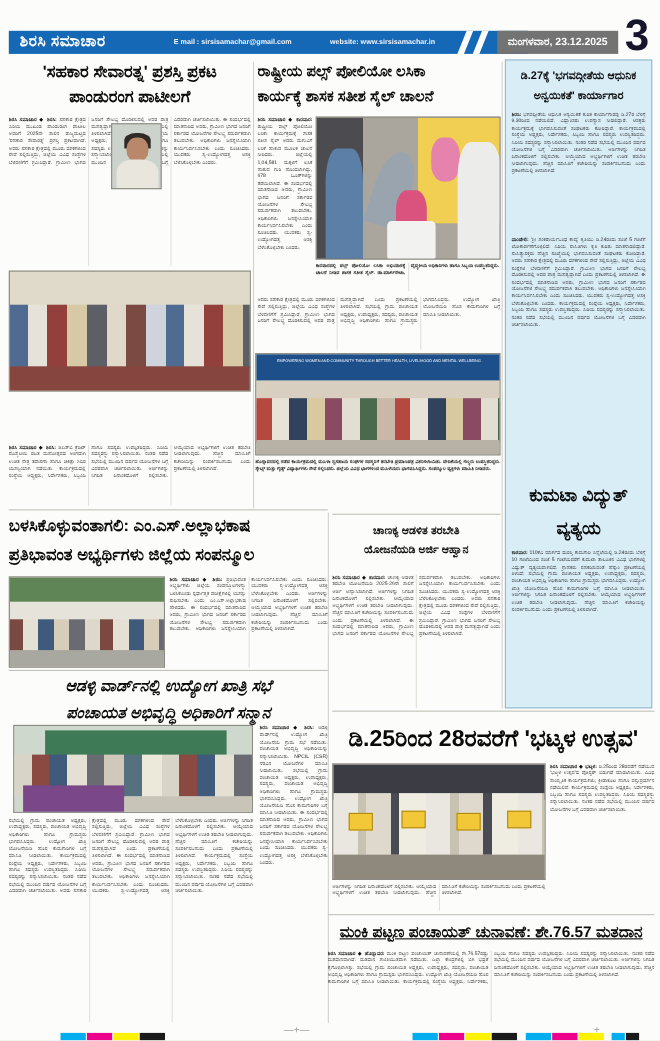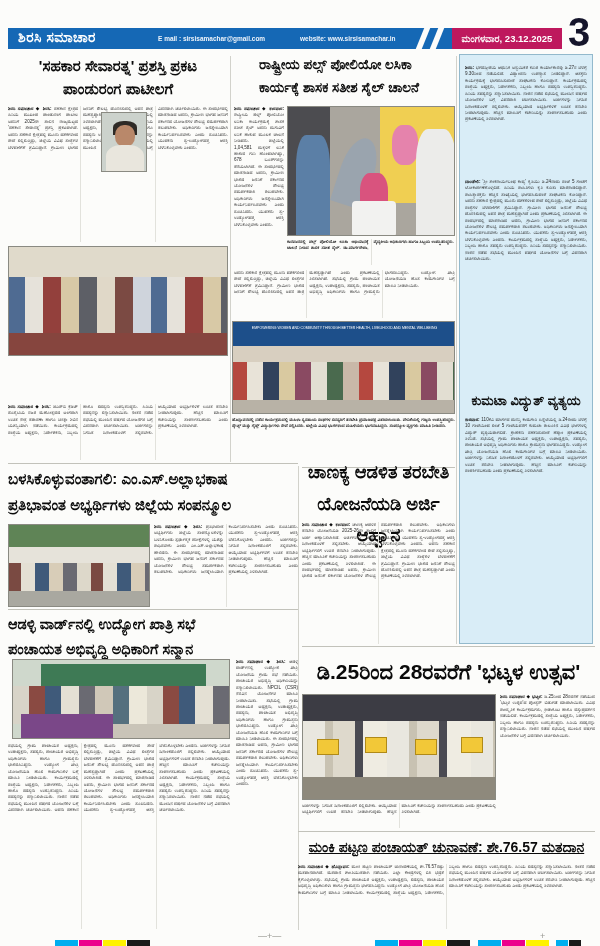--- a/index.html
+++ b/index.html
@@ -26,21 +26,21 @@
 <body>
 
 <div id="page">
 
   <div class="abs" style="left:8px;top:28px;width:472px;height:21px;background:#1568b5;">
     <div class="abs" style="left:10px;top:1px;font-size:14px;font-weight:bold;color:#ffffff;letter-spacing:0.5px;">ಶಿರಸಿ ಸಮಾಚಾರ</div>
     <div class="abs" style="left:150px;top:7px;font-size:6.5px;font-weight:bold;color:#eef4fb;">E mail : sirsisamachar@gmail.com</div>
     <div class="abs" style="left:292px;top:7px;font-size:6.5px;font-weight:bold;color:#eef4fb;">website: www.sirsisamachar.in</div>
     <div class="abs" style="left:412px;top:0;width:6px;height:21px;background:#fcfcfa;transform:skewX(-22deg);"></div>
     <div class="abs" style="left:426px;top:0;width:6px;height:21px;background:#fcfcfa;transform:skewX(-22deg);"></div>
-    <div class="abs" style="left:444px;top:0;width:110px;height:21px;background:#be185d;display:flex;align-items:center;justify-content:center;">
+    <div class="abs" style="left:444px;top:0;width:110px;height:21px;background:#737373;display:flex;align-items:center;justify-content:center;">
       <span style="font-size:9.5px;font-weight:bold;color:#ffffff;">ಮಂಗಳವಾರ, 23.12.2025</span>
     </div>
   </div>
   <div class="abs" style="left:562px;top:12px;width:34px;font-size:40px;font-weight:bold;color:#15152b;text-align:center;line-height:1;">3</div>
 
   <div class="abs vr" style="left:230px;top:56px;height:406px;"></div>
   <div class="abs vr" style="left:298px;top:466px;height:464px;"></div>
   <div class="abs vr" style="left:456px;top:56px;height:588px;"></div>
 
   <div class="abs hl" style="left:8px;top:54px;width:220px;font-size:15px;line-height:1.55;">
@@ -61,21 +61,21 @@
     <div class="ps" style="left:0;top:0;width:220px;height:38px;background:#e0dacb;"></div>
     <div class="ps" style="left:0;top:30px;width:220px;height:58px;background:repeating-linear-gradient(90deg,#4f6b92 0 16px,#e6e2da 16px 34px,#93403c 34px 52px,#d8c9a6 52px 70px,#5d5f66 70px 88px,#e0d8c8 88px 106px,#7b4a43 106px 124px,#cfd4dc 124px 142px);"></div>
     <div class="ps" style="left:0;top:86px;width:220px;height:24px;background:#86453e;"></div>
   </div>
   <div class="abs bt c3" style="left:8px;top:404px;width:220px;height:56px;">
     <b>ಶಿರಸಿ ಸಮಾಚಾರ ◆ ಶಿರಸಿ:</b> <span>ಜಿಎಸ್‌ಬಿ ಕ್ರೆಡಿಟ್ ಸೊಸೈಟಿಯ ರಜತ ಮಹೋತ್ಸವದ ಅಂಗವಾಗಿ ಉಚಿತ ನೇತ್ರ ತಪಾಸಣಾ ಹಾಗೂ ಚಿಕಿತ್ಸಾ ಶಿಬಿರ ಯಶಸ್ವಿಯಾಗಿ ನಡೆಯಿತು.</span>
     <span>ಕಾರ್ಯಕ್ರಮದಲ್ಲಿ ಸಂಸ್ಥೆಯ ಅಧ್ಯಕ್ಷರು, ನಿರ್ದೇಶಕರು, ಸಿಬ್ಬಂದಿ ಹಾಗೂ ಸದಸ್ಯರು ಉಪಸ್ಥಿತರಿದ್ದರು. ಹಿರಿಯ ಸದಸ್ಯರನ್ನು ಸನ್ಮಾನಿಸಲಾಯಿತು. ನಂತರ ನಡೆದ ಸಭೆಯಲ್ಲಿ ಮುಂದಿನ ವರ್ಷದ ಯೋಜನೆಗಳ ಬಗ್ಗೆ ವಿವರವಾಗಿ ಚರ್ಚಿಸಲಾಯಿತು.</span> <span>ಅರ್ಜಿಗಳನ್ನು ನಿಗದಿತ ದಿನಾಂಕದೊಳಗೆ ಸಲ್ಲಿಸಬೇಕು. ಆಯ್ಕೆಯಾದ ಅಭ್ಯರ್ಥಿಗಳಿಗೆ ಉಚಿತ ತರಬೇತಿ ನೀಡಲಾಗುವುದು. ಹೆಚ್ಚಿನ ಮಾಹಿತಿಗೆ ಕಚೇರಿಯನ್ನು ಸಂಪರ್ಕಿಸಬಹುದು ಎಂದು ಪ್ರಕಟಣೆಯಲ್ಲಿ ತಿಳಿಸಲಾಗಿದೆ.</span>
   </div>
   <div class="abs hr" style="left:8px;top:463px;width:290px;"></div>
 
-  <div class="abs hl" style="left:234px;top:54px;width:220px;font-size:13.5px;line-height:1.7;text-align:left;margin-left:25px;">
+  <div class="abs hl" style="left:234px;top:54px;width:220px;font-size:13.5px;line-height:1.7;text-align:left;">
     <div>ರಾಷ್ಟ್ರೀಯ ಪಲ್ಸ್ ಪೋಲಿಯೋ ಲಸಿಕಾ</div>
     <div>ಕಾರ್ಯಕ್ಕೆ ಶಾಸಕ ಸತೀಶ ಸೈಲ್ ಚಾಲನೆ</div>
   </div>
   <div class="abs bt" style="left:234px;top:106px;width:50px;height:164px;">
     <b>ಶಿರಸಿ ಸಮಾಚಾರ ◆ ಕಾರವಾರ:</b> <span>ರಾಷ್ಟ್ರೀಯ ಪಲ್ಸ್ ಪೋಲಿಯೋ ಲಸಿಕಾ ಕಾರ್ಯಕ್ರಮಕ್ಕೆ ಶಾಸಕ ಸತೀಶ ಸೈಲ್ ಅವರು ಮಗುವಿಗೆ ಲಸಿಕೆ ಹಾಕುವ ಮೂಲಕ ಚಾಲನೆ ನೀಡಿದರು. ಜಿಲ್ಲೆಯಲ್ಲಿ 1,04,581 ಮಕ್ಕಳಿಗೆ ಲಸಿಕೆ ಹಾಕುವ ಗುರಿ ಹೊಂದಲಾಗಿದ್ದು, 678 ಬೂತ್‌ಗಳನ್ನು ತೆರೆಯಲಾಗಿದೆ.</span>
     <span>ಈ ಸಂದರ್ಭದಲ್ಲಿ ಮಾತನಾಡಿದ ಅವರು, ಗ್ರಾಮೀಣ ಭಾಗದ ಜನರಿಗೆ ಸರ್ಕಾರದ ಯೋಜನೆಗಳ ಸೌಲಭ್ಯ ಸಮರ್ಪಕವಾಗಿ ತಲುಪಬೇಕು. ಅಧಿಕಾರಿಗಳು ಜನಸ್ನೇಹಿಯಾಗಿ ಕಾರ್ಯನಿರ್ವಹಿಸಬೇಕು ಎಂದು ಸೂಚಿಸಿದರು. ಯುವಕರು ಸ್ವ-ಉದ್ಯೋಗದತ್ತ ಆಸಕ್ತಿ ಬೆಳೆಸಿಕೊಳ್ಳಬೇಕು ಎಂದರು.</span>
   </div>
   <div class="abs photo" style="left:287px;top:106px;width:168px;height:130px;background:#aaa69e;">
     <div class="ps" style="left:0;top:0;width:42px;height:130px;background:#4c4c50;"></div>
     <div class="ps" style="left:92px;top:0;width:76px;height:96px;background:#f0cf52;"></div>
@@ -109,42 +109,42 @@
     <div class="ps" style="left:0;top:22px;width:142px;height:22px;background:#e6e3da;"></div>
     <div class="ps" style="left:0;top:38px;width:142px;height:32px;background:repeating-linear-gradient(90deg,#7a4a42 0 12px,#e4e0d4 12px 26px,#3f5a7a 26px 40px,#d8cdb8 40px 54px,#6a6a72 54px 68px,#ddd8ca 68px 82px);"></div>
     <div class="ps" style="left:0;top:66px;width:142px;height:17px;background:#a9a8a0;"></div>
   </div>
   <div class="abs bt c2" style="left:154px;top:524px;width:144px;height:83px;">
     <b>ಶಿರಸಿ ಸಮಾಚಾರ ◆ ಶಿರಸಿ:</b> <span>ಪ್ರತಿಭಾವಂತ ಅಭ್ಯರ್ಥಿಗಳು ಜಿಲ್ಲೆಯ ಸಂಪನ್ಮೂಲಗಳನ್ನು ಬಳಸಿಕೊಂಡು ಸ್ಪರ್ಧಾತ್ಮಕ ಪರೀಕ್ಷೆಗಳಲ್ಲಿ ಯಶಸ್ಸು ಸಾಧಿಸಬೇಕು ಎಂದು ಎಂ.ಎಸ್.ಅಲ್ಲಾಭಕಾಷ ಹೇಳಿದರು.</span>
     <span>ಈ ಸಂದರ್ಭದಲ್ಲಿ ಮಾತನಾಡಿದ ಅವರು, ಗ್ರಾಮೀಣ ಭಾಗದ ಜನರಿಗೆ ಸರ್ಕಾರದ ಯೋಜನೆಗಳ ಸೌಲಭ್ಯ ಸಮರ್ಪಕವಾಗಿ ತಲುಪಬೇಕು. ಅಧಿಕಾರಿಗಳು ಜನಸ್ನೇಹಿಯಾಗಿ ಕಾರ್ಯನಿರ್ವಹಿಸಬೇಕು ಎಂದು ಸೂಚಿಸಿದರು. ಯುವಕರು ಸ್ವ-ಉದ್ಯೋಗದತ್ತ ಆಸಕ್ತಿ ಬೆಳೆಸಿಕೊಳ್ಳಬೇಕು ಎಂದರು.</span> <span>ಅರ್ಜಿಗಳನ್ನು ನಿಗದಿತ ದಿನಾಂಕದೊಳಗೆ ಸಲ್ಲಿಸಬೇಕು. ಆಯ್ಕೆಯಾದ ಅಭ್ಯರ್ಥಿಗಳಿಗೆ ಉಚಿತ ತರಬೇತಿ ನೀಡಲಾಗುವುದು. ಹೆಚ್ಚಿನ ಮಾಹಿತಿಗೆ ಕಚೇರಿಯನ್ನು ಸಂಪರ್ಕಿಸಬಹುದು ಎಂದು ಪ್ರಕಟಣೆಯಲ್ಲಿ ತಿಳಿಸಲಾಗಿದೆ.</span>
   </div>
   <div class="abs hr" style="left:8px;top:609px;width:290px;"></div>
 
-  <div class="abs hl" style="left:8px;top:612px;width:290px;font-size:14.5px;line-height:1.7;text-align:left;">
+  <div class="abs hl" style="left:8px;top:612px;width:290px;font-size:14.5px;line-height:1.7;text-align:center;font-style:italic;">
     <div>ಆಡಳ್ಳಿ ವಾರ್ಡ್‌ನಲ್ಲಿ ಉದ್ಯೋಗ ಖಾತ್ರಿ ಸಭೆ</div>
     <div>ಪಂಚಾಯತ ಅಭಿವೃದ್ಧಿ ಅಧಿಕಾರಿಗೆ ಸನ್ಮಾನ</div>
   </div>
   <div class="abs photo" style="left:12px;top:659px;width:218px;height:80px;">
     <div class="ps" style="left:0;top:0;width:218px;height:80px;background:#cfd8cc;"></div>
     <div class="ps" style="left:28px;top:4px;width:165px;height:46px;background:#3e7a55;"></div>
     <div class="ps" style="left:0;top:26px;width:218px;height:38px;background:repeating-linear-gradient(90deg,#d8d4c8 0 16px,#8a4a42 16px 32px,#3f5a7a 32px 48px,#e4e0d4 48px 66px,#6a6a72 66px 82px,#d0c8b8 82px 100px,#55707e 100px 116px,#ece8da 116px 134px);"></div>
     <div class="ps" style="left:8px;top:54px;width:92px;height:26px;background:#7a4788;"></div>
     <div class="ps" style="left:100px;top:64px;width:118px;height:16px;background:#c9c4b8;"></div>
   </div>
   <div class="abs bt" style="left:236px;top:659px;width:62px;height:270px;">
     <b>ಶಿರಸಿ ಸಮಾಚಾರ ◆ ಶಿರಸಿ:</b> <span>ಆಡಳ್ಳಿ ವಾರ್ಡ್‌ನಲ್ಲಿ ಉದ್ಯೋಗ ಖಾತ್ರಿ ಯೋಜನೆಯ ಗ್ರಾಮ ಸಭೆ ನಡೆಯಿತು. ಪಂಚಾಯತ ಅಭಿವೃದ್ಧಿ ಅಧಿಕಾರಿಯನ್ನು ಸನ್ಮಾನಿಸಲಾಯಿತು. NPCIL (CSR) ನೆರವಿನ ಯೋಜನೆಗಳ ಮಾಹಿತಿ ನೀಡಲಾಯಿತು.</span>
     <span>ಸಭೆಯಲ್ಲಿ ಗ್ರಾಮ ಪಂಚಾಯತ ಅಧ್ಯಕ್ಷರು, ಉಪಾಧ್ಯಕ್ಷರು, ಸದಸ್ಯರು, ಪಂಚಾಯತ ಅಭಿವೃದ್ಧಿ ಅಧಿಕಾರಿಗಳು ಹಾಗೂ ಗ್ರಾಮಸ್ಥರು ಭಾಗವಹಿಸಿದ್ದರು. ಉದ್ಯೋಗ ಖಾತ್ರಿ ಯೋಜನೆಯಡಿ ಹೊಸ ಕಾಮಗಾರಿಗಳ ಬಗ್ಗೆ ಮಾಹಿತಿ ನೀಡಲಾಯಿತು.</span> <span>ಈ ಸಂದರ್ಭದಲ್ಲಿ ಮಾತನಾಡಿದ ಅವರು, ಗ್ರಾಮೀಣ ಭಾಗದ ಜನರಿಗೆ ಸರ್ಕಾರದ ಯೋಜನೆಗಳ ಸೌಲಭ್ಯ ಸಮರ್ಪಕವಾಗಿ ತಲುಪಬೇಕು. ಅಧಿಕಾರಿಗಳು ಜನಸ್ನೇಹಿಯಾಗಿ ಕಾರ್ಯನಿರ್ವಹಿಸಬೇಕು ಎಂದು ಸೂಚಿಸಿದರು. ಯುವಕರು ಸ್ವ-ಉದ್ಯೋಗದತ್ತ ಆಸಕ್ತಿ ಬೆಳೆಸಿಕೊಳ್ಳಬೇಕು ಎಂದರು.</span>
   </div>
   <div class="abs bt c3" style="left:8px;top:743px;width:222px;height:186px;">
     <span>ಸಭೆಯಲ್ಲಿ ಗ್ರಾಮ ಪಂಚಾಯತ ಅಧ್ಯಕ್ಷರು, ಉಪಾಧ್ಯಕ್ಷರು, ಸದಸ್ಯರು, ಪಂಚಾಯತ ಅಭಿವೃದ್ಧಿ ಅಧಿಕಾರಿಗಳು ಹಾಗೂ ಗ್ರಾಮಸ್ಥರು ಭಾಗವಹಿಸಿದ್ದರು. ಉದ್ಯೋಗ ಖಾತ್ರಿ ಯೋಜನೆಯಡಿ ಹೊಸ ಕಾಮಗಾರಿಗಳ ಬಗ್ಗೆ ಮಾಹಿತಿ ನೀಡಲಾಯಿತು.</span> <span>ಕಾರ್ಯಕ್ರಮದಲ್ಲಿ ಸಂಸ್ಥೆಯ ಅಧ್ಯಕ್ಷರು, ನಿರ್ದೇಶಕರು, ಸಿಬ್ಬಂದಿ ಹಾಗೂ ಸದಸ್ಯರು ಉಪಸ್ಥಿತರಿದ್ದರು. ಹಿರಿಯ ಸದಸ್ಯರನ್ನು ಸನ್ಮಾನಿಸಲಾಯಿತು. ನಂತರ ನಡೆದ ಸಭೆಯಲ್ಲಿ ಮುಂದಿನ ವರ್ಷದ ಯೋಜನೆಗಳ ಬಗ್ಗೆ ವಿವರವಾಗಿ ಚರ್ಚಿಸಲಾಯಿತು.</span> <span>ಅವರು ಸಹಕಾರ ಕ್ಷೇತ್ರದಲ್ಲಿ ಮೂರು ದಶಕಗಳಿಂದ ಸೇವೆ ಸಲ್ಲಿಸುತ್ತಿದ್ದು, ಜಿಲ್ಲೆಯ ವಿವಿಧ ಸಂಸ್ಥೆಗಳ ಬೆಳವಣಿಗೆಗೆ ಶ್ರಮಿಸಿದ್ದಾರೆ. ಗ್ರಾಮೀಣ ಭಾಗದ ಜನರಿಗೆ ಸೌಲಭ್ಯ ದೊರಕಿಸುವಲ್ಲಿ ಅವರ ಪಾತ್ರ ಮಹತ್ವದ್ದಾಗಿದೆ ಎಂದು ಪ್ರಕಟಣೆಯಲ್ಲಿ ತಿಳಿಸಲಾಗಿದೆ.</span>
     <span>ಈ ಸಂದರ್ಭದಲ್ಲಿ ಮಾತನಾಡಿದ ಅವರು, ಗ್ರಾಮೀಣ ಭಾಗದ ಜನರಿಗೆ ಸರ್ಕಾರದ ಯೋಜನೆಗಳ ಸೌಲಭ್ಯ ಸಮರ್ಪಕವಾಗಿ ತಲುಪಬೇಕು. ಅಧಿಕಾರಿಗಳು ಜನಸ್ನೇಹಿಯಾಗಿ ಕಾರ್ಯನಿರ್ವಹಿಸಬೇಕು ಎಂದು ಸೂಚಿಸಿದರು. ಯುವಕರು ಸ್ವ-ಉದ್ಯೋಗದತ್ತ ಆಸಕ್ತಿ ಬೆಳೆಸಿಕೊಳ್ಳಬೇಕು ಎಂದರು.</span> <span>ಅರ್ಜಿಗಳನ್ನು ನಿಗದಿತ ದಿನಾಂಕದೊಳಗೆ ಸಲ್ಲಿಸಬೇಕು. ಆಯ್ಕೆಯಾದ ಅಭ್ಯರ್ಥಿಗಳಿಗೆ ಉಚಿತ ತರಬೇತಿ ನೀಡಲಾಗುವುದು. ಹೆಚ್ಚಿನ ಮಾಹಿತಿಗೆ ಕಚೇರಿಯನ್ನು ಸಂಪರ್ಕಿಸಬಹುದು ಎಂದು ಪ್ರಕಟಣೆಯಲ್ಲಿ ತಿಳಿಸಲಾಗಿದೆ.</span> <span>ಕಾರ್ಯಕ್ರಮದಲ್ಲಿ ಸಂಸ್ಥೆಯ ಅಧ್ಯಕ್ಷರು, ನಿರ್ದೇಶಕರು, ಸಿಬ್ಬಂದಿ ಹಾಗೂ ಸದಸ್ಯರು ಉಪಸ್ಥಿತರಿದ್ದರು. ಹಿರಿಯ ಸದಸ್ಯರನ್ನು ಸನ್ಮಾನಿಸಲಾಯಿತು. ನಂತರ ನಡೆದ ಸಭೆಯಲ್ಲಿ ಮುಂದಿನ ವರ್ಷದ ಯೋಜನೆಗಳ ಬಗ್ಗೆ ವಿವರವಾಗಿ ಚರ್ಚಿಸಲಾಯಿತು.</span>
   </div>
 
   <div class="abs hr" style="left:302px;top:467px;width:153px;"></div>
-  <div class="abs hl" style="left:302px;top:457px;width:153px;font-size:18px;line-height:1.75;">
+  <div class="abs hl" style="left:302px;top:474px;width:153px;font-size:10px;line-height:1.75;">
     <div>ಚಾಣಕ್ಯ ಆಡಳಿತ ತರಬೇತಿ</div>
     <div>ಯೋಜನೆಯಡಿ ಅರ್ಜಿ ಆಹ್ವಾನ</div>
   </div>
   <div class="abs bt c2" style="left:302px;top:522px;width:153px;height:122px;">
     <b>ಶಿರಸಿ ಸಮಾಚಾರ ◆ ಕಾರವಾರ:</b> <span>ಚಾಣಕ್ಯ ಆಡಳಿತ ತರಬೇತಿ ಯೋಜನೆಯಡಿ 2025-26ನೇ ಸಾಲಿಗೆ ಅರ್ಜಿ ಆಹ್ವಾನಿಸಲಾಗಿದೆ.</span>
     <span>ಅರ್ಜಿಗಳನ್ನು ನಿಗದಿತ ದಿನಾಂಕದೊಳಗೆ ಸಲ್ಲಿಸಬೇಕು. ಆಯ್ಕೆಯಾದ ಅಭ್ಯರ್ಥಿಗಳಿಗೆ ಉಚಿತ ತರಬೇತಿ ನೀಡಲಾಗುವುದು. ಹೆಚ್ಚಿನ ಮಾಹಿತಿಗೆ ಕಚೇರಿಯನ್ನು ಸಂಪರ್ಕಿಸಬಹುದು ಎಂದು ಪ್ರಕಟಣೆಯಲ್ಲಿ ತಿಳಿಸಲಾಗಿದೆ.</span> <span>ಈ ಸಂದರ್ಭದಲ್ಲಿ ಮಾತನಾಡಿದ ಅವರು, ಗ್ರಾಮೀಣ ಭಾಗದ ಜನರಿಗೆ ಸರ್ಕಾರದ ಯೋಜನೆಗಳ ಸೌಲಭ್ಯ ಸಮರ್ಪಕವಾಗಿ ತಲುಪಬೇಕು. ಅಧಿಕಾರಿಗಳು ಜನಸ್ನೇಹಿಯಾಗಿ ಕಾರ್ಯನಿರ್ವಹಿಸಬೇಕು ಎಂದು ಸೂಚಿಸಿದರು. ಯುವಕರು ಸ್ವ-ಉದ್ಯೋಗದತ್ತ ಆಸಕ್ತಿ ಬೆಳೆಸಿಕೊಳ್ಳಬೇಕು ಎಂದರು.</span> <span>ಅವರು ಸಹಕಾರ ಕ್ಷೇತ್ರದಲ್ಲಿ ಮೂರು ದಶಕಗಳಿಂದ ಸೇವೆ ಸಲ್ಲಿಸುತ್ತಿದ್ದು, ಜಿಲ್ಲೆಯ ವಿವಿಧ ಸಂಸ್ಥೆಗಳ ಬೆಳವಣಿಗೆಗೆ ಶ್ರಮಿಸಿದ್ದಾರೆ. ಗ್ರಾಮೀಣ ಭಾಗದ ಜನರಿಗೆ ಸೌಲಭ್ಯ ದೊರಕಿಸುವಲ್ಲಿ ಅವರ ಪಾತ್ರ ಮಹತ್ವದ್ದಾಗಿದೆ ಎಂದು ಪ್ರಕಟಣೆಯಲ್ಲಿ ತಿಳಿಸಲಾಗಿದೆ.</span>
   </div>
 
   <div class="abs hr" style="left:302px;top:646px;width:293px;"></div>
   <div class="abs hl" style="left:302px;top:652px;width:293px;font-size:21px;line-height:1.9;">ಡಿ.25ರಿಂದ 28ರವರೆಗೆ 'ಭಟ್ಕಳ ಉತ್ಸವ'</div>
@@ -166,29 +166,33 @@
   </div>
 
   <div class="abs hr" style="left:298px;top:831px;width:297px;"></div>
   <div class="abs hl" style="left:298px;top:835px;width:297px;font-size:14px;line-height:1.8;text-decoration:underline;">ಮಂಕಿ ಪಟ್ಟಣ ಪಂಚಾಯತ್ ಚುನಾವಣೆ: ಶೇ.76.57 ಮತದಾನ</div>
   <div class="abs bt c2" style="left:298px;top:864px;width:297px;height:65px;">
     <b>ಶಿರಸಿ ಸಮಾಚಾರ ◆ ಹೊನ್ನಾವರ:</b> <span>ಮಂಕಿ ಪಟ್ಟಣ ಪಂಚಾಯತ್ ಚುನಾವಣೆಯಲ್ಲಿ ಶೇ.76.57ರಷ್ಟು ಮತದಾನವಾಗಿದೆ. ಮತದಾನ ಶಾಂತಿಯುತವಾಗಿ ನಡೆಯಿತು. ಎಲ್ಲಾ ಕೇಂದ್ರಗಳಲ್ಲಿ ಬಿಗಿ ಭದ್ರತೆ ಕೈಗೊಳ್ಳಲಾಗಿತ್ತು.</span>
     <span>ಸಭೆಯಲ್ಲಿ ಗ್ರಾಮ ಪಂಚಾಯತ ಅಧ್ಯಕ್ಷರು, ಉಪಾಧ್ಯಕ್ಷರು, ಸದಸ್ಯರು, ಪಂಚಾಯತ ಅಭಿವೃದ್ಧಿ ಅಧಿಕಾರಿಗಳು ಹಾಗೂ ಗ್ರಾಮಸ್ಥರು ಭಾಗವಹಿಸಿದ್ದರು. ಉದ್ಯೋಗ ಖಾತ್ರಿ ಯೋಜನೆಯಡಿ ಹೊಸ ಕಾಮಗಾರಿಗಳ ಬಗ್ಗೆ ಮಾಹಿತಿ ನೀಡಲಾಯಿತು.</span> <span>ಕಾರ್ಯಕ್ರಮದಲ್ಲಿ ಸಂಸ್ಥೆಯ ಅಧ್ಯಕ್ಷರು, ನಿರ್ದೇಶಕರು, ಸಿಬ್ಬಂದಿ ಹಾಗೂ ಸದಸ್ಯರು ಉಪಸ್ಥಿತರಿದ್ದರು. ಹಿರಿಯ ಸದಸ್ಯರನ್ನು ಸನ್ಮಾನಿಸಲಾಯಿತು. ನಂತರ ನಡೆದ ಸಭೆಯಲ್ಲಿ ಮುಂದಿನ ವರ್ಷದ ಯೋಜನೆಗಳ ಬಗ್ಗೆ ವಿವರವಾಗಿ ಚರ್ಚಿಸಲಾಯಿತು.</span> <span>ಅರ್ಜಿಗಳನ್ನು ನಿಗದಿತ ದಿನಾಂಕದೊಳಗೆ ಸಲ್ಲಿಸಬೇಕು. ಆಯ್ಕೆಯಾದ ಅಭ್ಯರ್ಥಿಗಳಿಗೆ ಉಚಿತ ತರಬೇತಿ ನೀಡಲಾಗುವುದು. ಹೆಚ್ಚಿನ ಮಾಹಿತಿಗೆ ಕಚೇರಿಯನ್ನು ಸಂಪರ್ಕಿಸಬಹುದು ಎಂದು ಪ್ರಕಟಣೆಯಲ್ಲಿ ತಿಳಿಸಲಾಗಿದೆ.</span>
   </div>
 
   <div class="abs" id="sidebar-box" style="left:459px;top:54px;width:134px;height:590px;padding:6px 5px;overflow:hidden;">
+    <div class="side-hl" style="font-size:10px;line-height:1.8;">
+      <div>ಡಿ.27ಕ್ಕೆ 'ಭಗವದ್ಗೀತೆಯ ಆಧುನಿಕ</div>
+      <div>ಅನ್ವಯಿಕತೆ' ಕಾರ್ಯಾಗಾರ</div>
+    </div>
     <div class="bt" style="margin-top:4px;height:110px;">
       <b>ಶಿರಸಿ:</b> <span>ಭಗವದ್ಗೀತೆಯ ಆಧುನಿಕ ಅನ್ವಯಿಕತೆ ಕುರಿತ ಕಾರ್ಯಾಗಾರವು ಡಿ.27ರ ಬೆಳಿಗ್ಗೆ 9.30ರಿಂದ ನಡೆಯಲಿದೆ. ವಿದ್ವಾಂಸರು ಉಪನ್ಯಾಸ ನೀಡಲಿದ್ದಾರೆ. ಆಸಕ್ತರು ಕಾರ್ಯಕ್ರಮಕ್ಕೆ ಭಾಗವಹಿಸುವಂತೆ ಸಂಘಟಕರು ಕೋರಿದ್ದಾರೆ.</span>
       <span>ಕಾರ್ಯಕ್ರಮದಲ್ಲಿ ಸಂಸ್ಥೆಯ ಅಧ್ಯಕ್ಷರು, ನಿರ್ದೇಶಕರು, ಸಿಬ್ಬಂದಿ ಹಾಗೂ ಸದಸ್ಯರು ಉಪಸ್ಥಿತರಿದ್ದರು. ಹಿರಿಯ ಸದಸ್ಯರನ್ನು ಸನ್ಮಾನಿಸಲಾಯಿತು. ನಂತರ ನಡೆದ ಸಭೆಯಲ್ಲಿ ಮುಂದಿನ ವರ್ಷದ ಯೋಜನೆಗಳ ಬಗ್ಗೆ ವಿವರವಾಗಿ ಚರ್ಚಿಸಲಾಯಿತು.</span> <span>ಅರ್ಜಿಗಳನ್ನು ನಿಗದಿತ ದಿನಾಂಕದೊಳಗೆ ಸಲ್ಲಿಸಬೇಕು. ಆಯ್ಕೆಯಾದ ಅಭ್ಯರ್ಥಿಗಳಿಗೆ ಉಚಿತ ತರಬೇತಿ ನೀಡಲಾಗುವುದು. ಹೆಚ್ಚಿನ ಮಾಹಿತಿಗೆ ಕಚೇರಿಯನ್ನು ಸಂಪರ್ಕಿಸಬಹುದು ಎಂದು ಪ್ರಕಟಣೆಯಲ್ಲಿ ತಿಳಿಸಲಾಗಿದೆ.</span>
     </div>
     <div class="bt" style="margin-top:4px;height:205px;">
       <b>ದಾಂಡೇಲಿ:</b> <span>'ಶ್ರೀ ಶಂಕರಾರ್ಯಬಂಧ ಕಾವ್ಯ' ಕೃತಿಯು ಡಿ.24ರಂದು ಸಂಜೆ 5 ಗಂಟೆಗೆ ಲೋಕಾರ್ಪಣೆಗೊಳ್ಳಲಿದೆ. ಹಿರಿಯ ಸಾಹಿತಿಗಳು ಕೃತಿ ಕುರಿತು ಮಾತನಾಡಲಿದ್ದಾರೆ. ಸಾಹಿತ್ಯಾಸಕ್ತರು ಹೆಚ್ಚಿನ ಸಂಖ್ಯೆಯಲ್ಲಿ ಭಾಗವಹಿಸುವಂತೆ ಸಂಘಟಕರು ಕೋರಿದ್ದಾರೆ.</span>
       <span>ಅವರು ಸಹಕಾರ ಕ್ಷೇತ್ರದಲ್ಲಿ ಮೂರು ದಶಕಗಳಿಂದ ಸೇವೆ ಸಲ್ಲಿಸುತ್ತಿದ್ದು, ಜಿಲ್ಲೆಯ ವಿವಿಧ ಸಂಸ್ಥೆಗಳ ಬೆಳವಣಿಗೆಗೆ ಶ್ರಮಿಸಿದ್ದಾರೆ. ಗ್ರಾಮೀಣ ಭಾಗದ ಜನರಿಗೆ ಸೌಲಭ್ಯ ದೊರಕಿಸುವಲ್ಲಿ ಅವರ ಪಾತ್ರ ಮಹತ್ವದ್ದಾಗಿದೆ ಎಂದು ಪ್ರಕಟಣೆಯಲ್ಲಿ ತಿಳಿಸಲಾಗಿದೆ.</span> <span>ಈ ಸಂದರ್ಭದಲ್ಲಿ ಮಾತನಾಡಿದ ಅವರು, ಗ್ರಾಮೀಣ ಭಾಗದ ಜನರಿಗೆ ಸರ್ಕಾರದ ಯೋಜನೆಗಳ ಸೌಲಭ್ಯ ಸಮರ್ಪಕವಾಗಿ ತಲುಪಬೇಕು. ಅಧಿಕಾರಿಗಳು ಜನಸ್ನೇಹಿಯಾಗಿ ಕಾರ್ಯನಿರ್ವಹಿಸಬೇಕು ಎಂದು ಸೂಚಿಸಿದರು. ಯುವಕರು ಸ್ವ-ಉದ್ಯೋಗದತ್ತ ಆಸಕ್ತಿ ಬೆಳೆಸಿಕೊಳ್ಳಬೇಕು ಎಂದರು.</span> <span>ಕಾರ್ಯಕ್ರಮದಲ್ಲಿ ಸಂಸ್ಥೆಯ ಅಧ್ಯಕ್ಷರು, ನಿರ್ದೇಶಕರು, ಸಿಬ್ಬಂದಿ ಹಾಗೂ ಸದಸ್ಯರು ಉಪಸ್ಥಿತರಿದ್ದರು. ಹಿರಿಯ ಸದಸ್ಯರನ್ನು ಸನ್ಮಾನಿಸಲಾಯಿತು. ನಂತರ ನಡೆದ ಸಭೆಯಲ್ಲಿ ಮುಂದಿನ ವರ್ಷದ ಯೋಜನೆಗಳ ಬಗ್ಗೆ ವಿವರವಾಗಿ ಚರ್ಚಿಸಲಾಯಿತು.</span>
     </div>
-    <div class="side-hl" style="font-size:13px;line-height:1.9;margin-top:5px;">ಕುಮಟಾ ವಿದ್ಯುತ್ ವ್ಯತ್ಯಯ</div>
+    <div class="side-hl" style="font-size:16px;line-height:1.9;margin-top:16px;">ಕುಮಟಾ ವಿದ್ಯುತ್ ವ್ಯತ್ಯಯ</div>
     <div class="bt" style="margin-top:3px;height:175px;">
       <b>ಕಾರವಾರ:</b> <span>110ಕೆವಿ ಮಾರ್ಗದ ದುರಸ್ತಿ ಕಾಮಗಾರಿ ಹಿನ್ನೆಲೆಯಲ್ಲಿ ಡಿ.24ರಂದು ಬೆಳಿಗ್ಗೆ 10 ಗಂಟೆಯಿಂದ ಸಂಜೆ 5 ಗಂಟೆಯವರೆಗೆ ಕುಮಟಾ ತಾಲೂಕಿನ ವಿವಿಧ ಭಾಗಗಳಲ್ಲಿ ವಿದ್ಯುತ್ ವ್ಯತ್ಯಯವಾಗಲಿದೆ. ಗ್ರಾಹಕರು ಸಹಕರಿಸುವಂತೆ ಹೆಸ್ಕಾಂ ಪ್ರಕಟಣೆಯಲ್ಲಿ ತಿಳಿಸಿದೆ.</span>
       <span>ಸಭೆಯಲ್ಲಿ ಗ್ರಾಮ ಪಂಚಾಯತ ಅಧ್ಯಕ್ಷರು, ಉಪಾಧ್ಯಕ್ಷರು, ಸದಸ್ಯರು, ಪಂಚಾಯತ ಅಭಿವೃದ್ಧಿ ಅಧಿಕಾರಿಗಳು ಹಾಗೂ ಗ್ರಾಮಸ್ಥರು ಭಾಗವಹಿಸಿದ್ದರು. ಉದ್ಯೋಗ ಖಾತ್ರಿ ಯೋಜನೆಯಡಿ ಹೊಸ ಕಾಮಗಾರಿಗಳ ಬಗ್ಗೆ ಮಾಹಿತಿ ನೀಡಲಾಯಿತು.</span> <span>ಅರ್ಜಿಗಳನ್ನು ನಿಗದಿತ ದಿನಾಂಕದೊಳಗೆ ಸಲ್ಲಿಸಬೇಕು. ಆಯ್ಕೆಯಾದ ಅಭ್ಯರ್ಥಿಗಳಿಗೆ ಉಚಿತ ತರಬೇತಿ ನೀಡಲಾಗುವುದು. ಹೆಚ್ಚಿನ ಮಾಹಿತಿಗೆ ಕಚೇರಿಯನ್ನು ಸಂಪರ್ಕಿಸಬಹುದು ಎಂದು ಪ್ರಕಟಣೆಯಲ್ಲಿ ತಿಳಿಸಲಾಗಿದೆ.</span>
     </div>
   </div>
 
   <div class="abs" style="left:55px;top:933px;">
     <span class="sw" style="background:#00aeef;"></span><span class="sw" style="background:#ec008c;"></span><span class="sw" style="background:#fff200;"></span><span class="sw" style="background:#1a1a1a;"></span>
   </div>
   <div class="abs regmark" style="left:258px;top:933px;">—+—</div>

